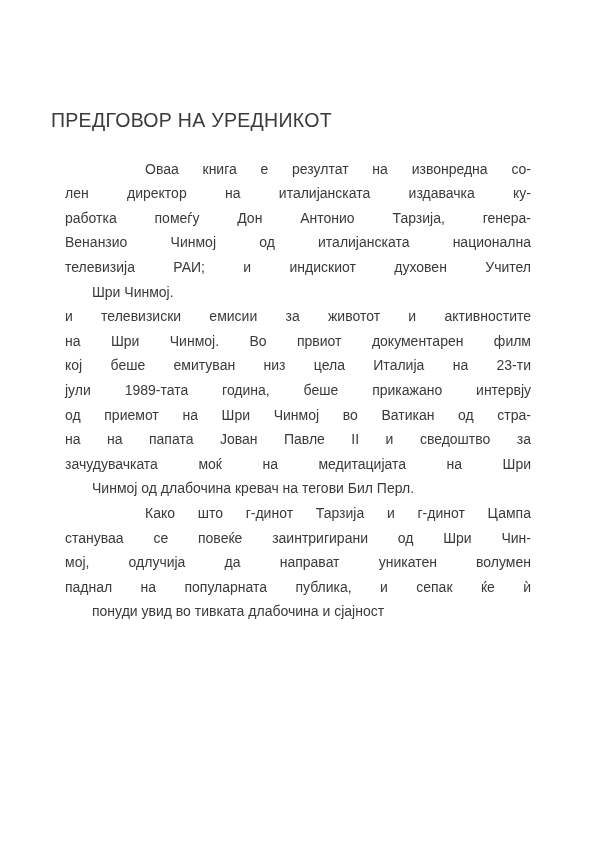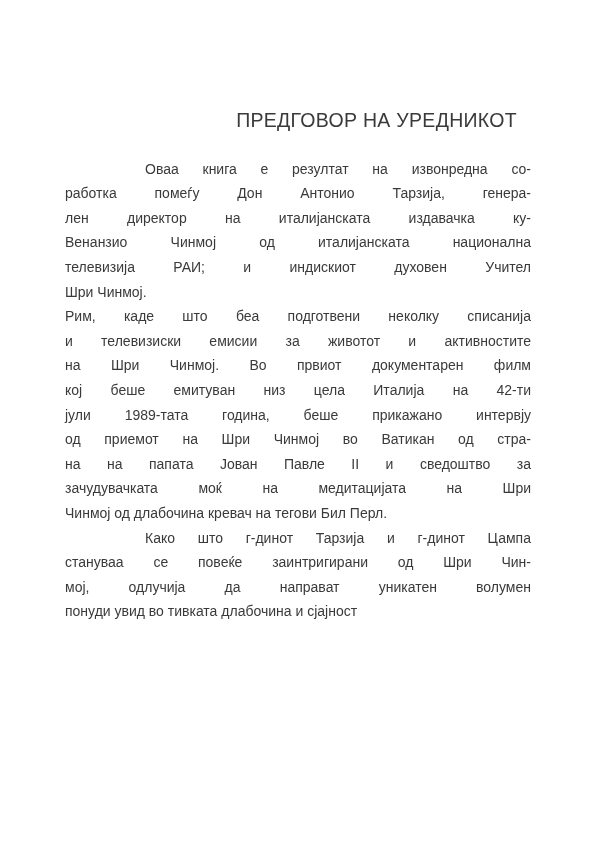--- a/index.html
+++ b/index.html
@@ -19,62 +19,63 @@
     position: absolute;
     left: 65px;
     top: 0;
     width: 466px;
   }
   .title {
     font-size: 19.5px;
     font-weight: 400;
     line-height: 24.6px;
     margin: 108px 0 24px 0;
-    text-align: right;
+    text-align: left;
     position: relative;
     left: -14px;
     letter-spacing: 0.3px;
     white-space: nowrap;
   }
   .paragraphs {
     font-size: 14px;
     line-height: 24.6px;
   }
   .line {
     text-align: justify;
     text-align-last: justify;
   }
   .line.last {
     text-align-last: left;
+    margin-left: 27px;
   }
   .line.first {
     padding-left: 80px;
   }
 </style>
 </head>
 <body>
 
 <div class="page" style="color: rgb(58, 58, 58); background: rgb(255, 255, 255);">
   <div class="textblock">
     <h1 class="title">ПРЕДГОВОР НА УРЕДНИКОТ</h1>
     <div class="paragraphs">
         <div class="line first">Оваа книга е резултат на извонредна со-</div>
+        <div class="line">лен директор на италијанската издавачка ку-</div>
         <div class="line">работка помеѓу Дон Антонио Тарзија, генера-</div>
-        <div class="line">лен директор на италијанската издавачка ку-</div>
         <div class="line">Венанзио Чинмој од италијанската национална</div>
         <div class="line">телевизија РАИ; и индискиот духовен Учител</div>
         <div class="line last">Шри Чинмој.</div>
-        <div class="line">Рим, каде што беа подготвени неколку списанија</div>
         <div class="line">и телевизиски емисии за животот и активностите</div>
         <div class="line">на Шри Чинмој. Во првиот документарен филм</div>
-        <div class="line">кој беше емитуван низ цела Италија на 42-ти</div>
+        <div class="line">кој беше емитуван низ цела Италија на 23-ти</div>
         <div class="line">јули 1989-тата година, беше прикажано интервју</div>
         <div class="line">од приемот на Шри Чинмој во Ватикан од стра-</div>
         <div class="line">на на папата Јован Павле II и сведоштво за</div>
         <div class="line">зачудувачката моќ на медитацијата на Шри</div>
         <div class="line last">Чинмој од длабочина кревач на тегови Бил Перл.</div>
         <div class="line first">Како што г-динот Тарзија и г-динот Цампа</div>
         <div class="line">стануваа се повеќе заинтригирани од Шри Чин-</div>
         <div class="line">мој, одлучија да направат уникатен волумен</div>
+        <div class="line">паднал на популарната публика, и сепак ќе ѝ</div>
         <div class="line last">понуди увид во тивката длабочина и сјајност</div>
       </div>
   </div>
 </div>
 
 </body></html>

